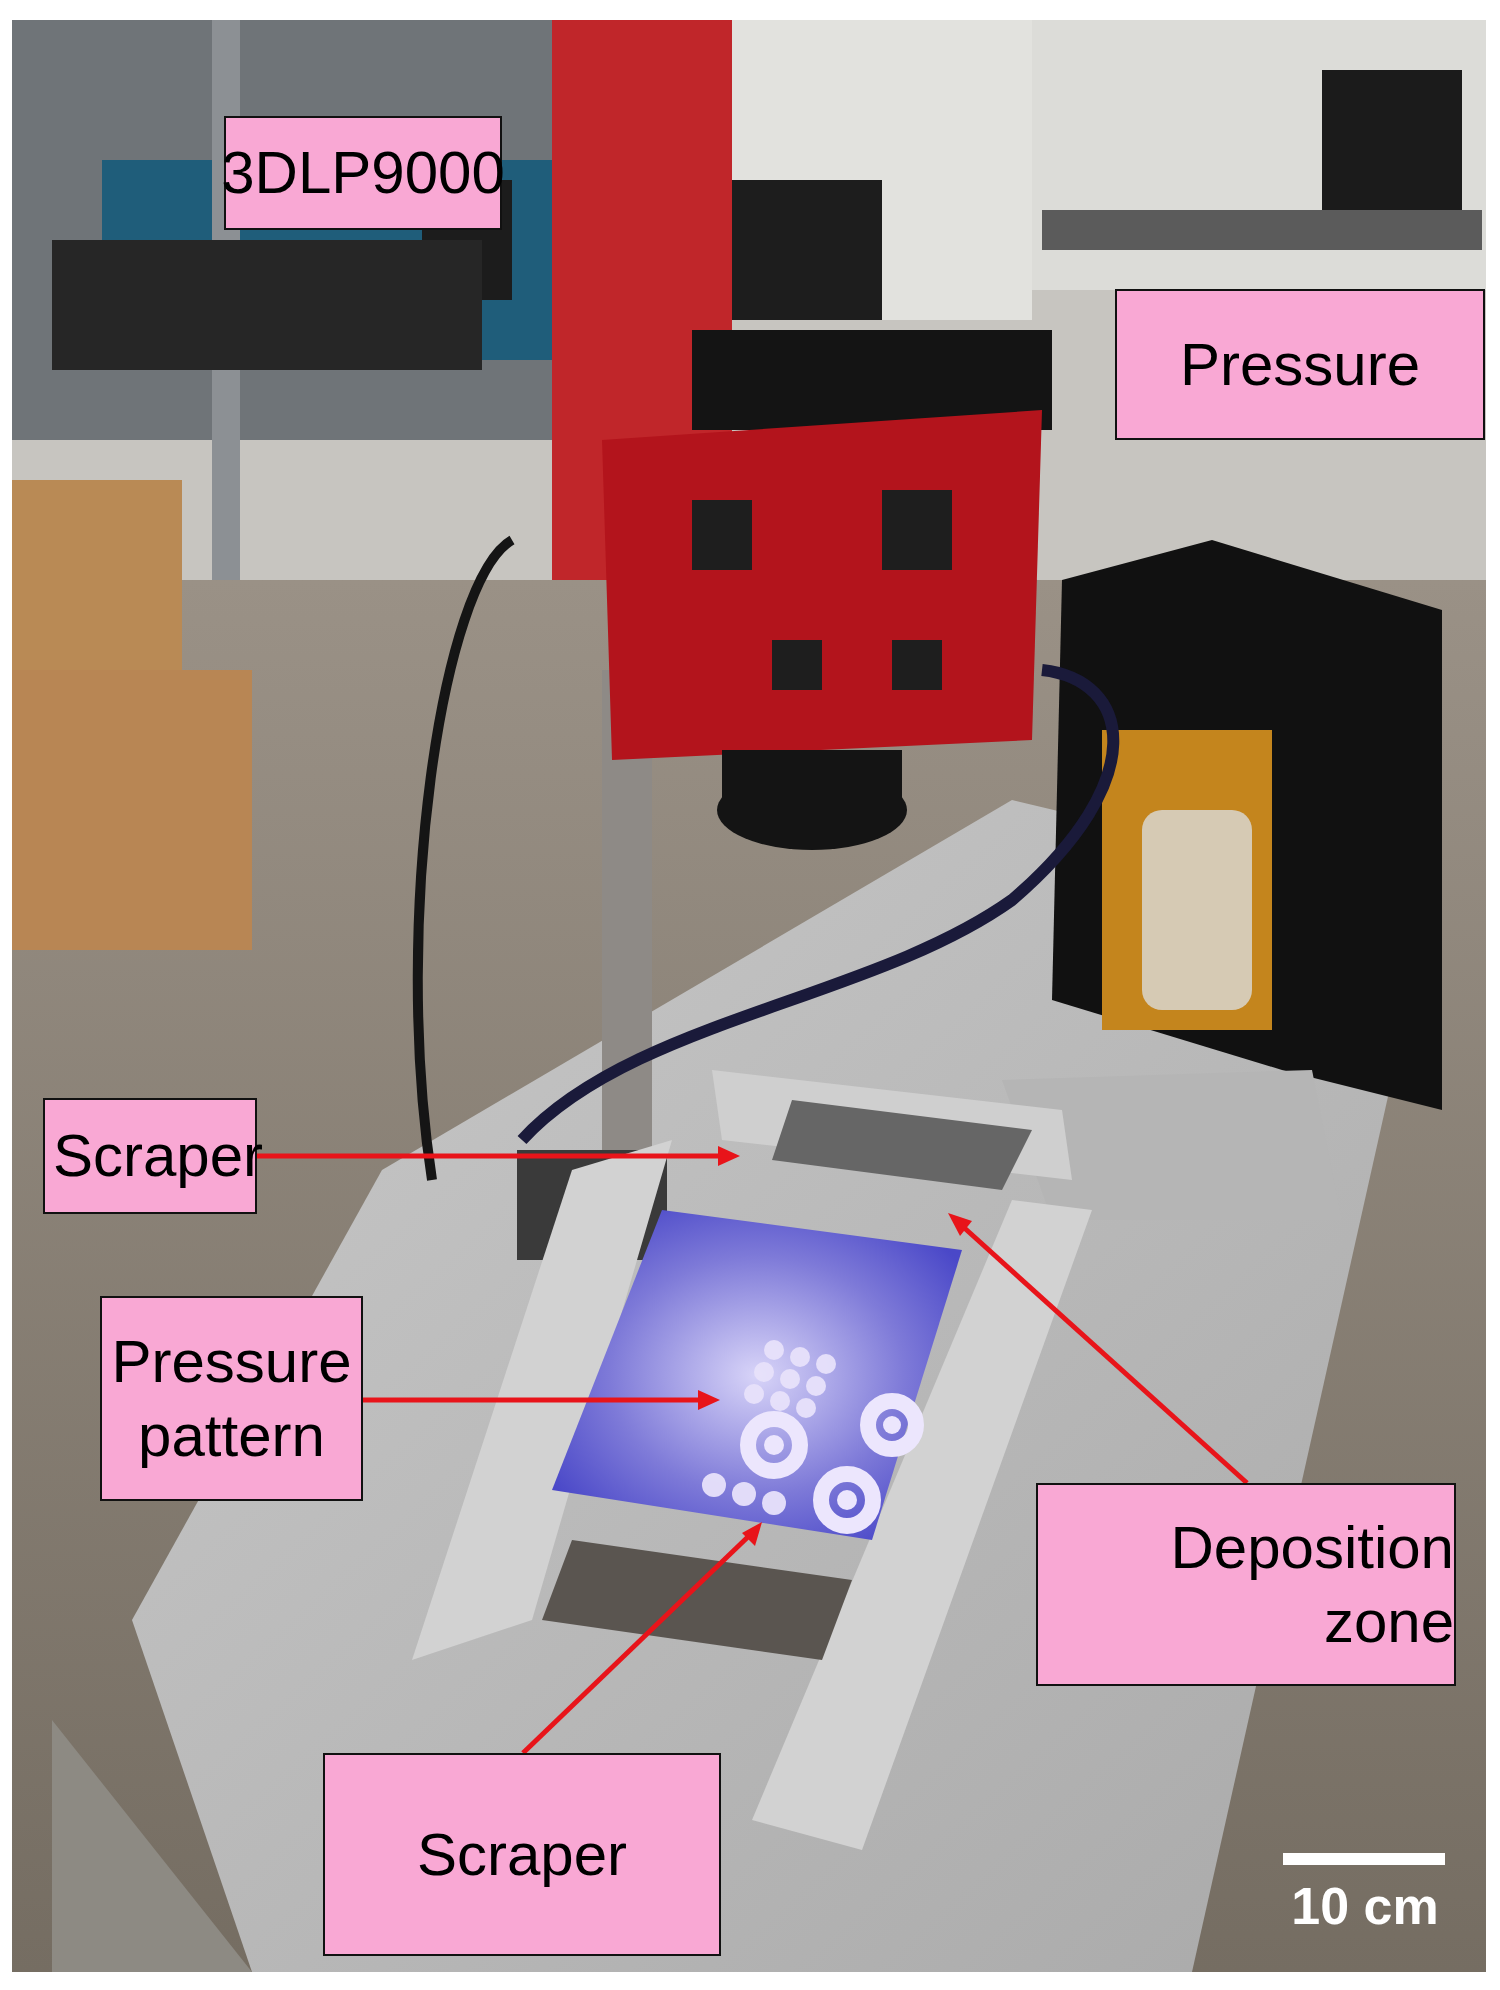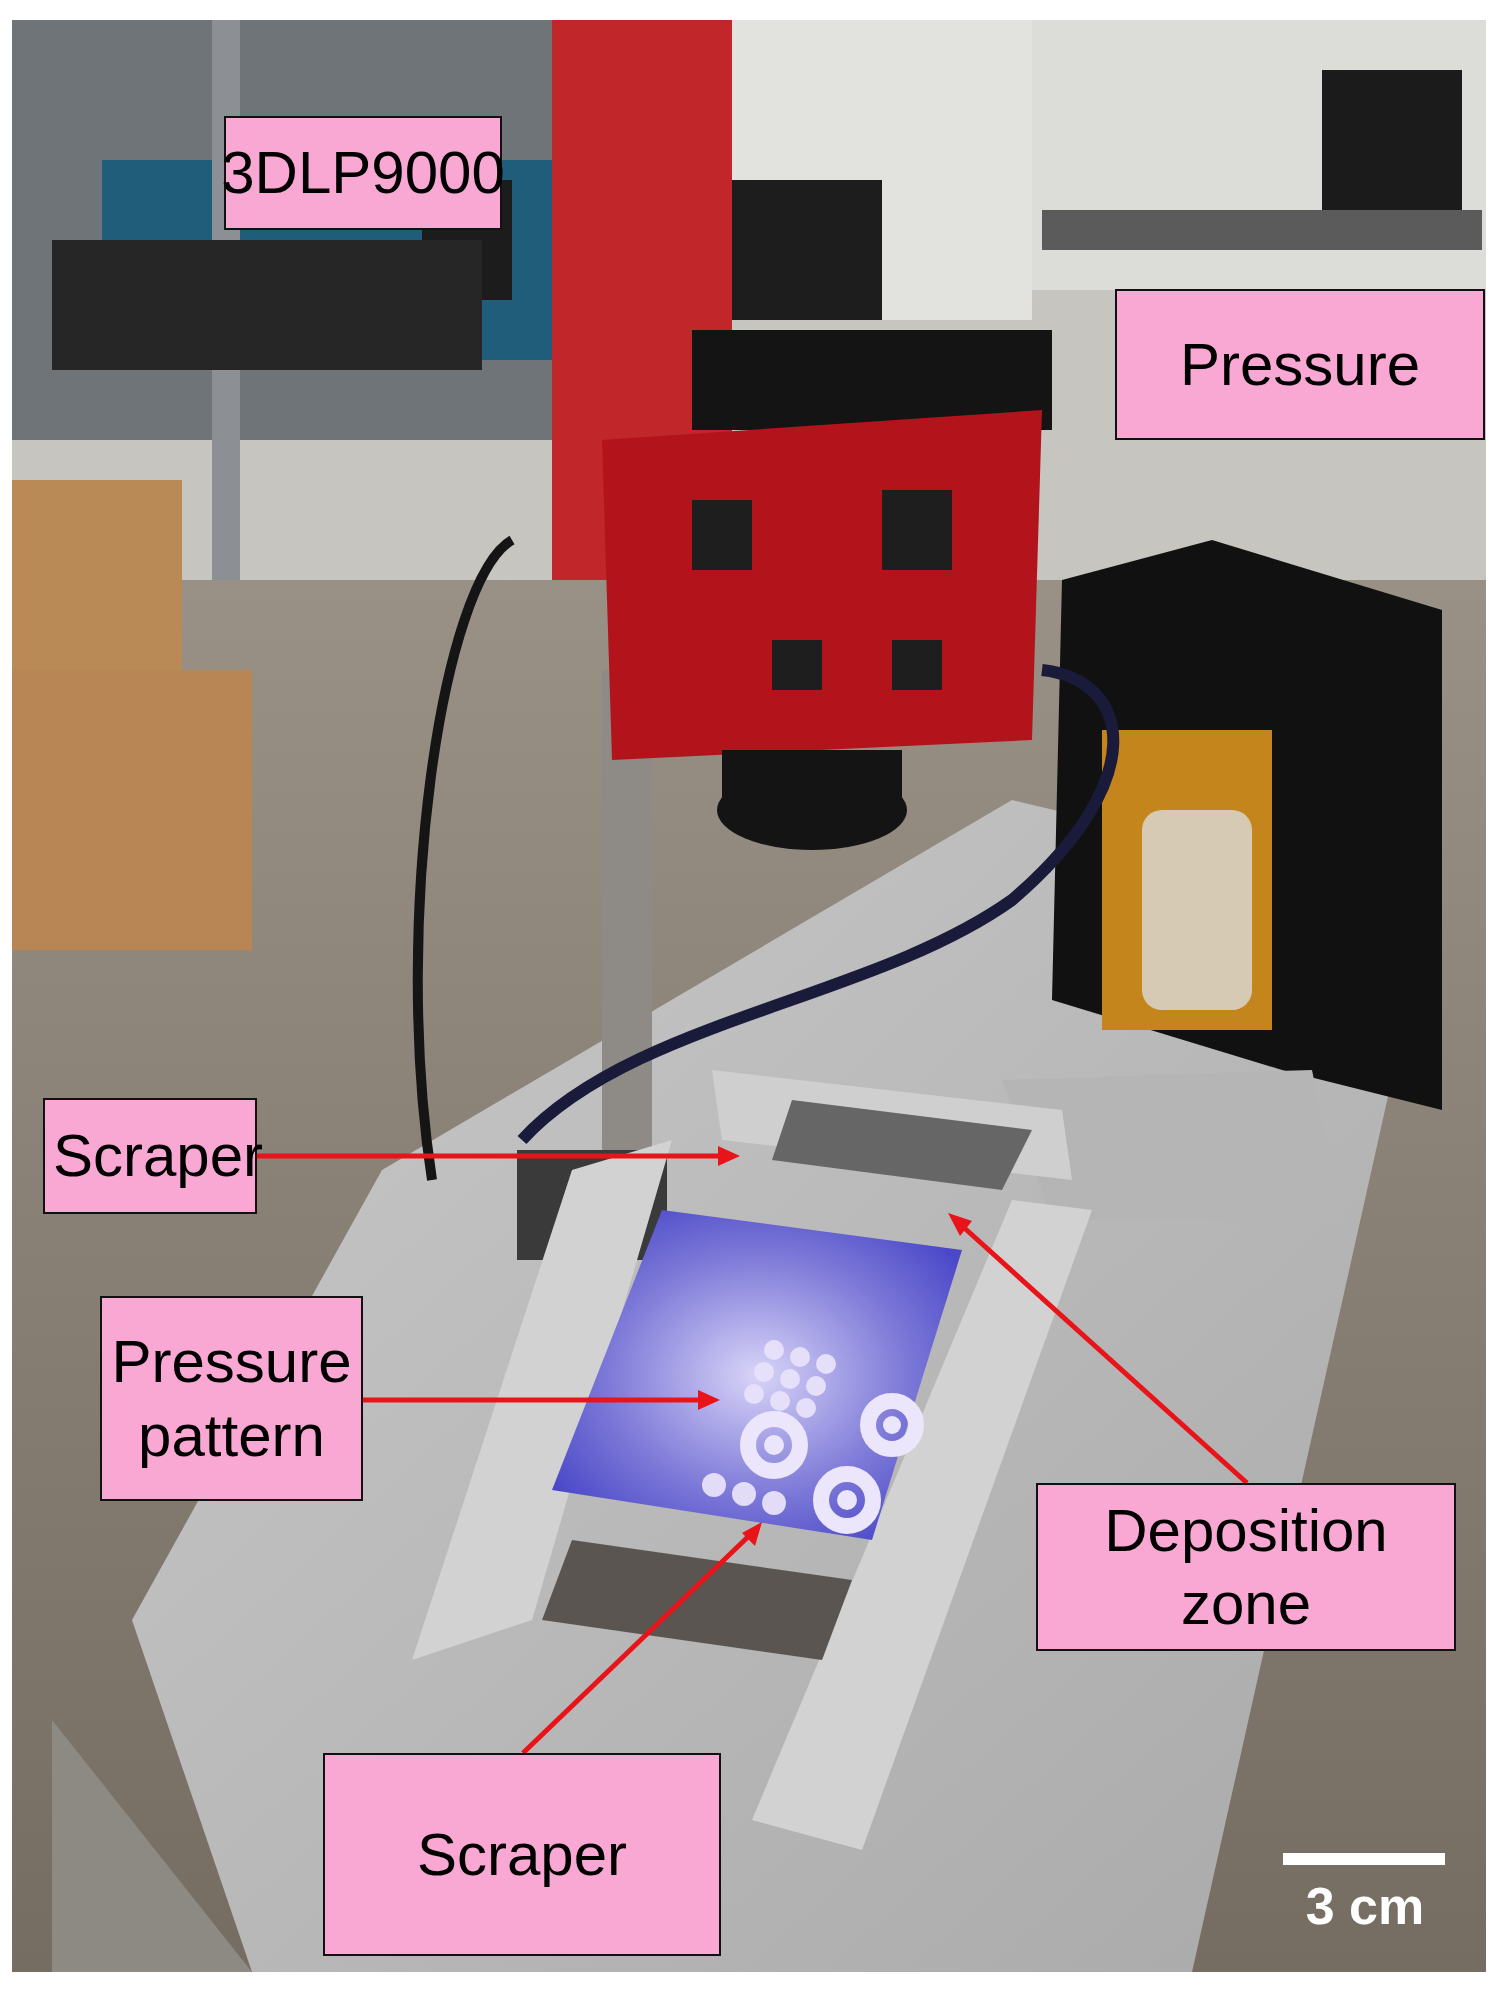--- a/index.html
+++ b/index.html
@@ -138,23 +138,23 @@
 
 <div class="label" style="left:43px; top:1098px; width:214px; height:116px;padding-left:16px;">
   <span>Scraper</span>
 </div>
 
 <div class="label" style="left:100px; top:1296px; width:263px; height:205px;">
   <span>Pressure</span>
   <span>pattern</span>
 </div>
 
-<div class="label" style="left:1036px; top:1483px; width:420px; height:168px;">
+<div class="label" style="left:1036px; top:1483px; width:420px; height:203px;align-items:flex-end;">
   <span>Deposition</span>
   <span>zone</span>
 </div>
 
 <div class="label" style="left:323px; top:1753px; width:398px; height:203px;">
   <span>Scraper</span>
 </div>
 
 <div class="scalebar"></div>
-<div class="scaletext">3 cm</div>
+<div class="scaletext">10 cm</div>
 
 </body></html>

